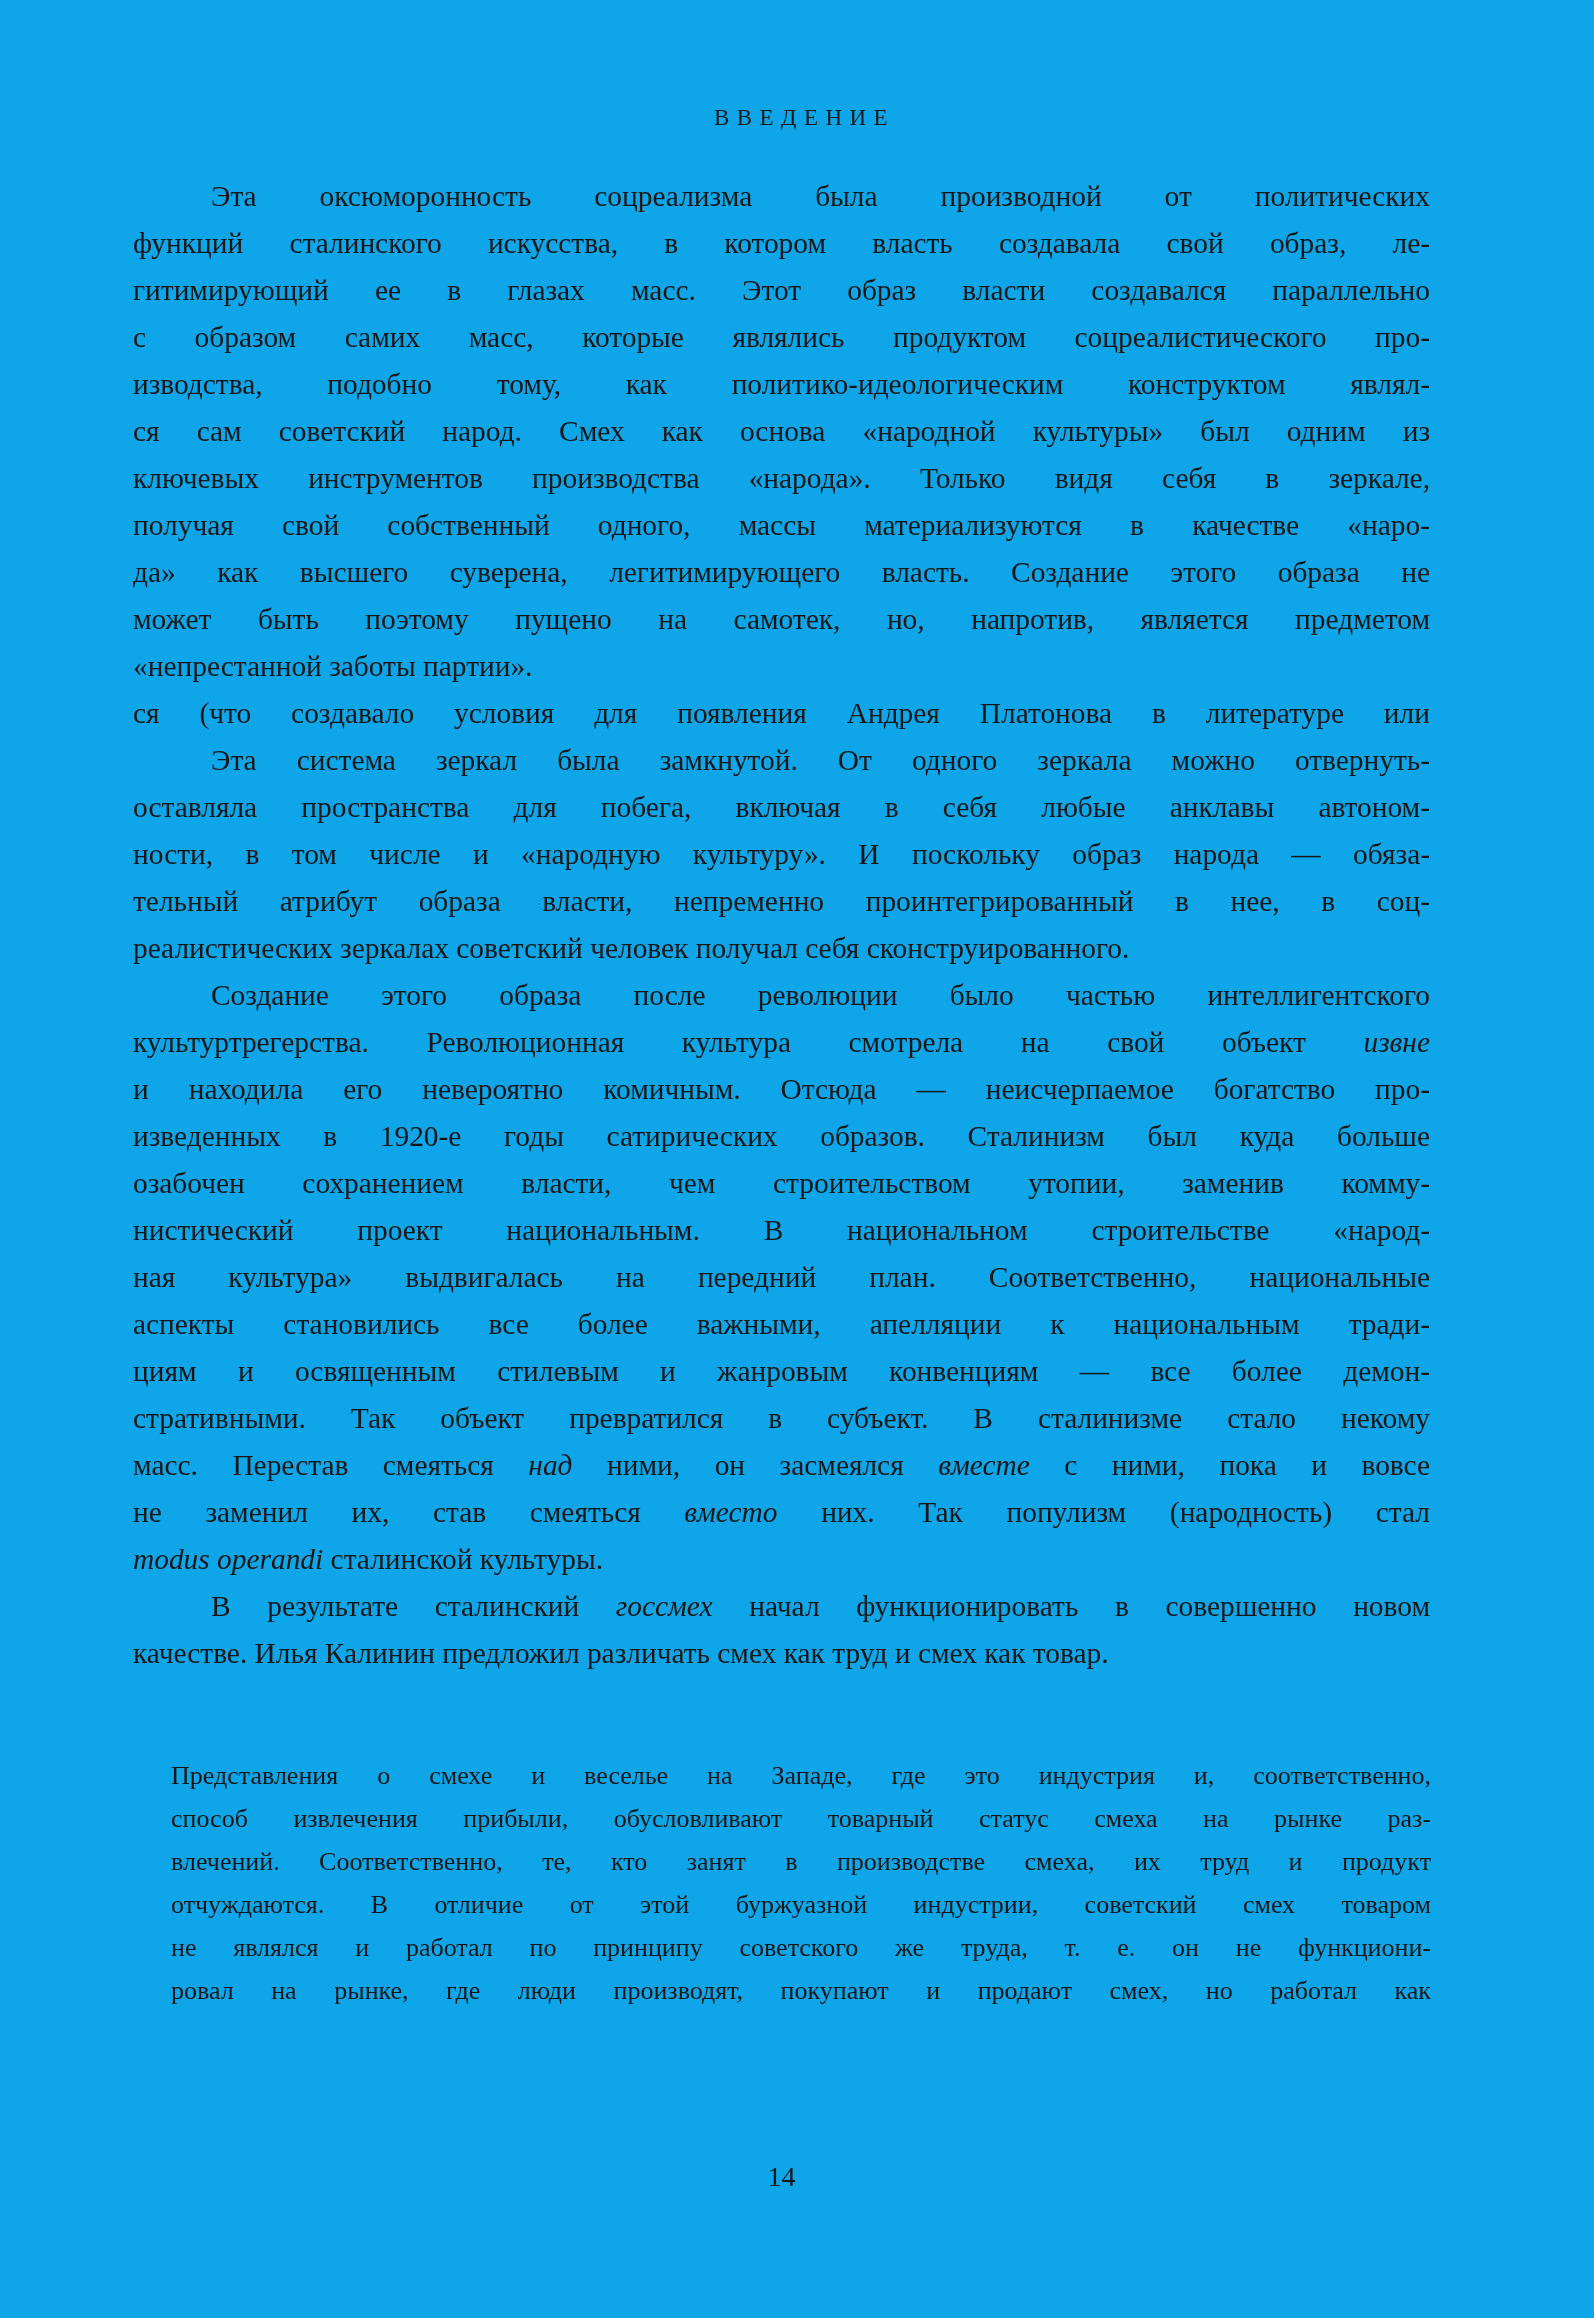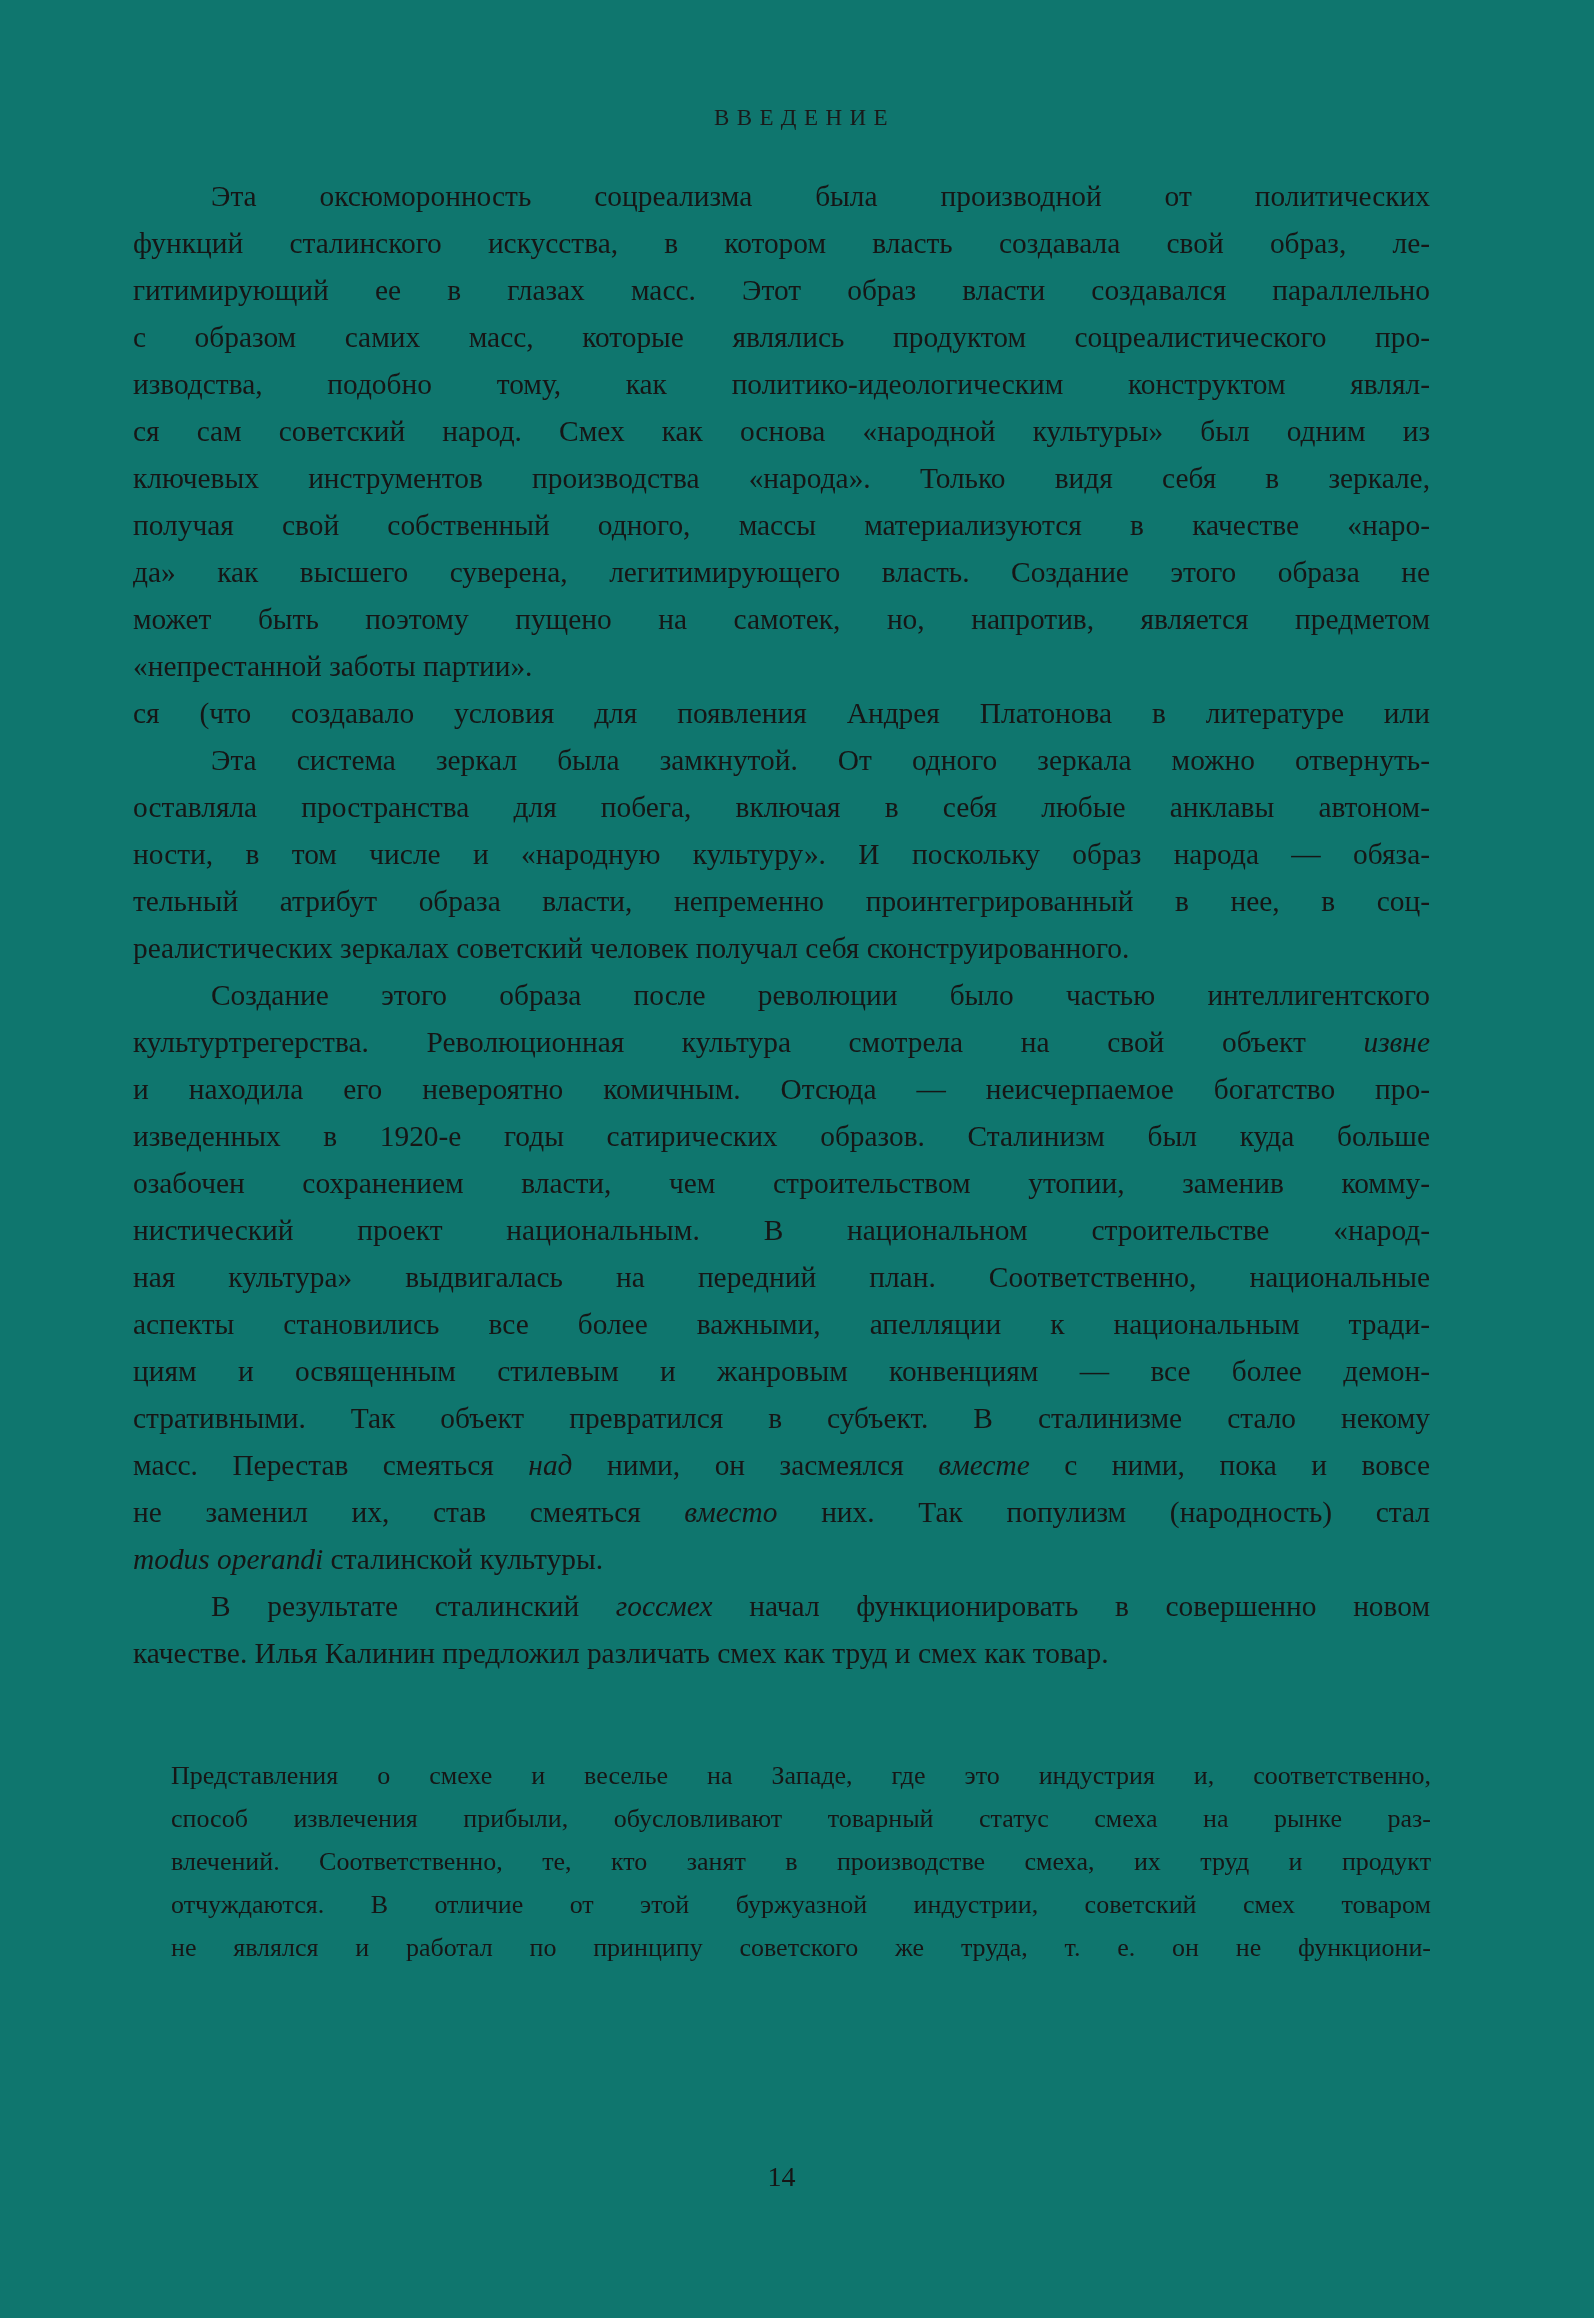--- a/index.html
+++ b/index.html
@@ -61,21 +61,21 @@
     left: 133px;
     width: 1297px;
     text-align: center;
     font-size: 28px;
   }
   i { font-style: italic; margin-top: 44px; }
 </style>
 </head>
 <body>
 
-<div class="page" style="color: rgb(22, 22, 22); background: #0f766e;">
+<div class="page" style="color: rgb(22, 22, 22); background: #0ea5e9;">
   <div class="running-head">ВВЕДЕНИЕ</div>
 
   <div class="text-block">
     <section>
         <div class="paragraph">
           <div class="body-line first"><span>Эта оксюморонность соцреализма была производной от политических</span></div>
           <div class="body-line"><span>функций сталинского искусства, в котором власть создавала свой образ, ле-</span></div>
           <div class="body-line"><span>гитимирующий ее в глазах масс. Этот образ власти создавался параллельно</span></div>
           <div class="body-line"><span>с образом самих масс, которые являлись продуктом соцреалистического про-</span></div>
           <div class="body-line"><span>изводства, подобно тому, как политико-идеологическим конструктом являл-</span></div>
@@ -113,18 +113,19 @@
           <div class="body-line first"><span>В результате сталинский </span><i>госсмех</i><span> начал функционировать в совершенно новом</span></div>
           <div class="body-line last"><span>качестве. Илья Калинин предложил различать смех как труд и смех как товар.</span></div>
         </div>
       </section>
     <section class="quote-block">
         <div class="quote-line"><span>Представления о смехе и веселье на Западе, где это индустрия и, соответственно,</span></div>
         <div class="quote-line"><span>способ извлечения прибыли, обусловливают товарный статус смеха на рынке раз-</span></div>
         <div class="quote-line"><span>влечений. Соответственно, те, кто занят в производстве смеха, их труд и продукт</span></div>
         <div class="quote-line"><span>отчуждаются. В отличие от этой буржуазной индустрии, советский смех товаром</span></div>
         <div class="quote-line"><span>не являлся и работал по принципу советского же труда, т. е. он не функциони-</span></div>
+        <div class="quote-line"><span>ровал на рынке, где люди производят, покупают и продают смех, но работал как</span></div>
       </section>
   </div>
 
   <div class="folio">14</div>
 </div>
 
 
 </body></html>

